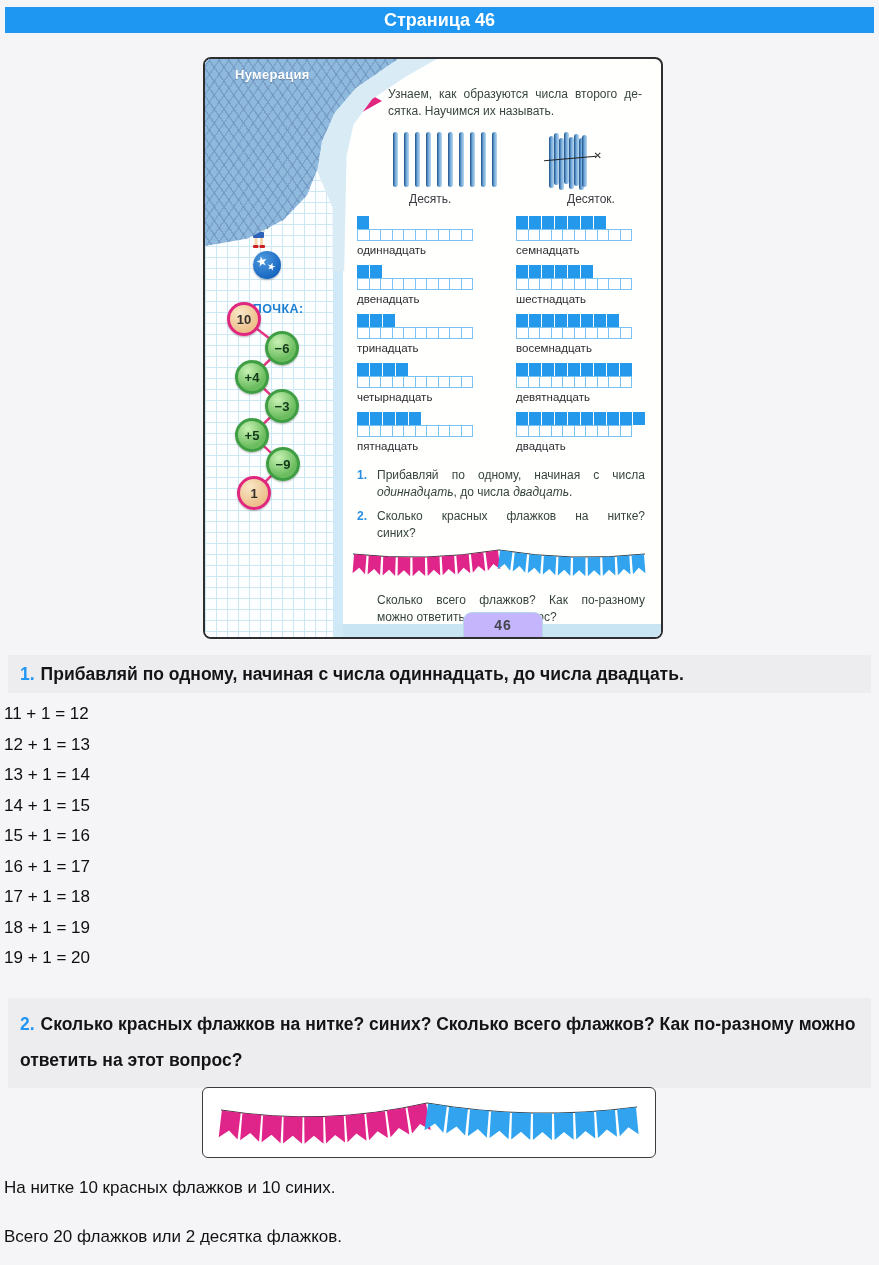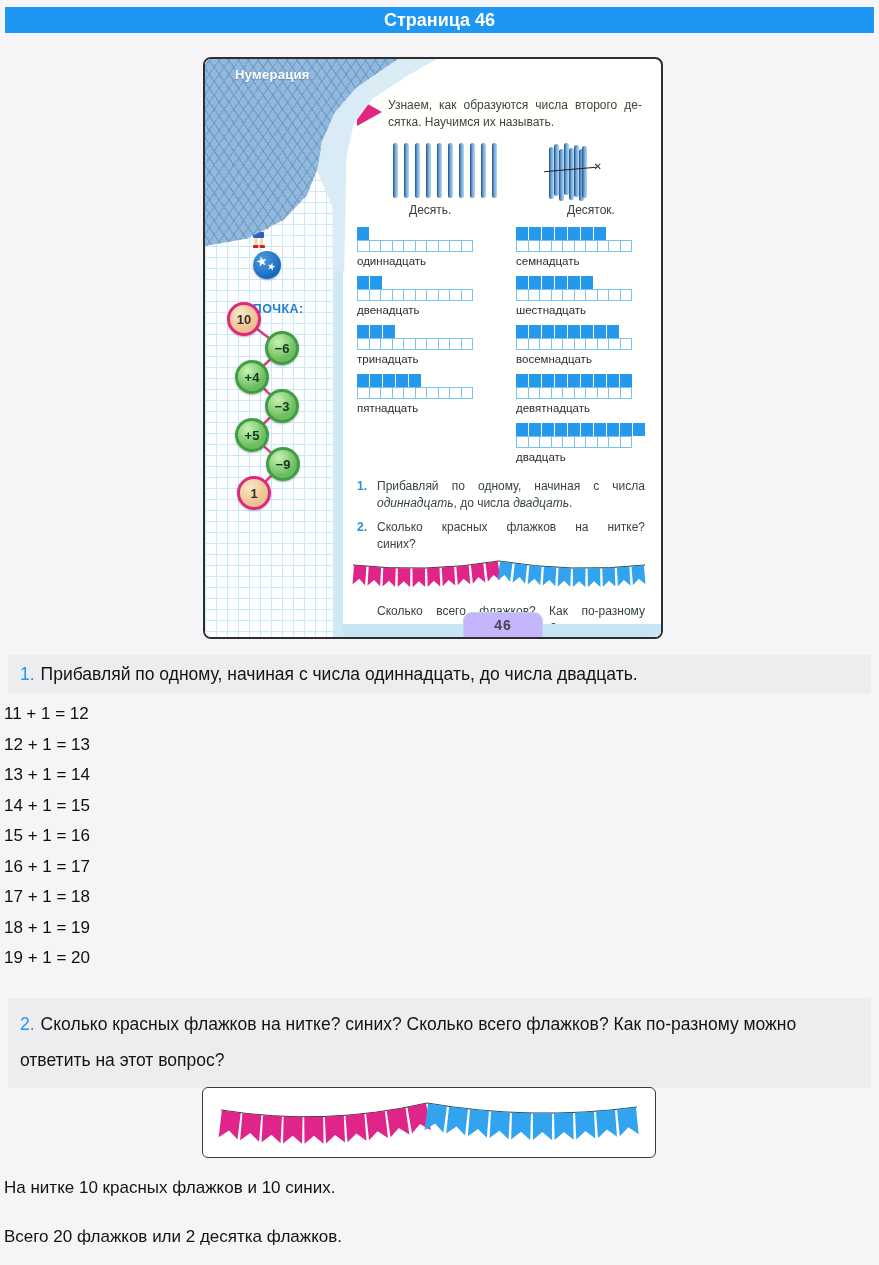--- a/index.html
+++ b/index.html
@@ -21,21 +21,21 @@
   }
   .sidebar{
     position:absolute;left:0;top:0;width:128px;height:100%;
     background-color:#fdfeff;
     background-image:linear-gradient(#cde8f5 1px,transparent 1px),
                      linear-gradient(90deg,#cde8f5 1px,transparent 1px);
     background-size:11px 11px;
   }
   .side-strip{position:absolute;left:128px;top:0;width:10px;height:100%;background:#cfe9f6;}
   .content{
-    position:absolute;left:138px;top:16px;width:318px;height:100%;
+    position:absolute;left:138px;top:5px;width:318px;height:100%;
     background:#fffffe;box-sizing:border-box;padding:0 16px 0 14px;z-index:1;
   }
   
   .corner-pale{
     position:absolute;left:0;top:0;width:232px;height:212px;z-index:3;background:#d9ecf6;
     clip-path:polygon(0 0,100% 0,87% 8%,72% 19%,64% 31%,61% 46%,60% 100%,55% 100%,55% 70%,48% 52%,36% 36%,18% 26%,0 20%);
   }
   .corner-blob{
     position:absolute;left:-4px;top:-6px;width:212px;height:206px;z-index:4;
     clip-path:polygon(0 0,97% 0,87% 7%,73% 17%,63% 29%,57% 43%,55% 56%,50% 69%,39% 81%,22% 90%,0 94%);
@@ -108,21 +108,21 @@
   .bfooter{position:absolute;left:138px;width:318px;bottom:0;height:13px;background:#c9e5f3;z-index:6;}
   .btab{
     position:absolute;left:120px;bottom:0;width:78px;height:24px;
     background:#c4b5fd;border:1px solid #b5d7e8;border-bottom:none;border-radius:9px 9px 0 0;
     display:flex;align-items:center;justify-content:center;
     font-weight:bold;font-size:14px;color:#45454d;letter-spacing:1px;
   }
   
   .heading{
     position:absolute;left:8px;right:8px;background:#ededef;
-    padding:9px 12px;font-size:17.5px;font-weight:normal;color:#141416;line-height:36px;
+    padding:9px 12px;font-size:17.5px;font-weight:bold;color:#141416;line-height:36px;
   }
   .heading .num{color:#2196f3;margin-right:6px;}
   #heading1{top:655px;line-height:20px;}
   #heading2{top:998px;padding-top:8px;padding-bottom:10px;}
   #equations{position:absolute;left:4px;top:705px;}
   .eq{font-size:17px;color:#0f0f10;line-height:17.5px;margin-bottom:13px;}
   .flags-box{
     position:absolute;left:202px;top:1087px;width:454px;height:71px;
     background:#fff;border:1.4px solid #3c3c3c;border-radius:6px;
     display:flex;align-items:center;justify-content:center;box-sizing:border-box;
@@ -263,20 +263,41 @@
               <span class="t"></span>
               <span class="t"></span>
               <span class="t"></span>
               <span class="t"></span>
               <span class="t"></span>
               <span class="t"></span>
               <span class="t"></span>
               <span class="t"></span>
             </div>
             <div class="numlabel">тринадцать</div>
+          </div>
+          <div class="numrow">
+            <div class="units">
+              <span class="u"></span>
+              <span class="u"></span>
+              <span class="u"></span>
+              <span class="u"></span>
+            </div>
+            <div class="tens">
+              <span class="t"></span>
+              <span class="t"></span>
+              <span class="t"></span>
+              <span class="t"></span>
+              <span class="t"></span>
+              <span class="t"></span>
+              <span class="t"></span>
+              <span class="t"></span>
+              <span class="t"></span>
+              <span class="t"></span>
+            </div>
+            <div class="numlabel">четырнадцать</div>
           </div>
           <div class="numrow">
             <div class="units">
               <span class="u"></span>
               <span class="u"></span>
               <span class="u"></span>
               <span class="u"></span>
               <span class="u"></span>
             </div>
             <div class="tens">

